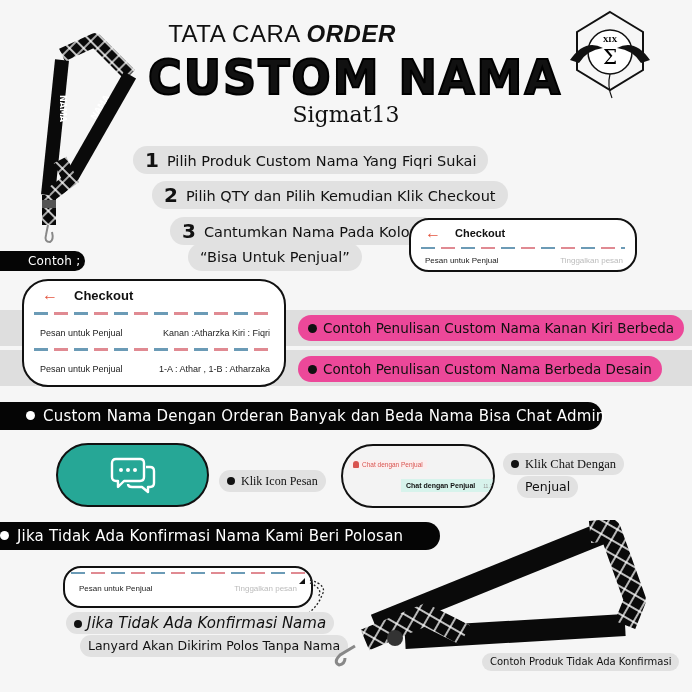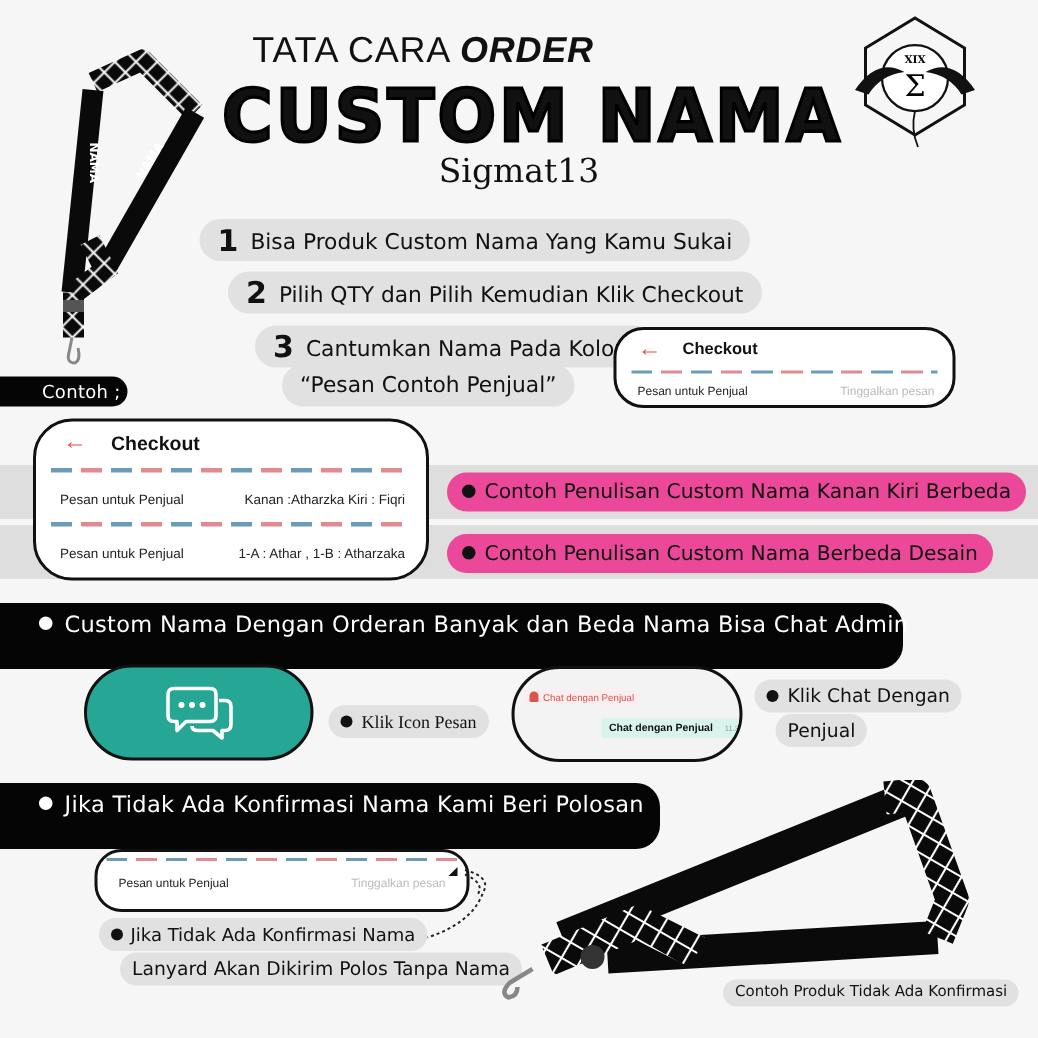--- a/index.html
+++ b/index.html
@@ -45,21 +45,21 @@
   }
   .back-arrow { color: #e4553f; font-size: 16px; }
   .chk-title { font-weight: 700; font-size: 13px; }
   .label-sm { font-size: 9px; color: #222; }
   .hint { font-size: 9px; color: #bbb; }
 
   
   .banner {
     background: #050505;
     color: #fff;
-    height: 44px;
+    height: 28px;
     line-height: 28px;
     border-radius: 0 16px 16px 0;
     font-size: 15px;
     white-space: nowrap;
     letter-spacing: 0.2px;
   }
   .banner .dot, .pill .dot { display: inline-block; width: 9px; height: 9px; border-radius: 50%; vertical-align: 1px; margin-right: 8px; }
   .banner .dot { background: #fff; }
 
   
@@ -125,29 +125,29 @@
     <circle cx="55" cy="44" r="22" fill="#fff" stroke="#111" stroke-width="1.5"></circle>
     <path d="M15 52 Q30 30 48 40 Q32 42 24 55 Z" fill="#111"></path>
     <path d="M95 52 Q80 30 62 40 Q78 42 86 55 Z" fill="#111"></path>
     <path d="M55 66 Q52 78 57 90" stroke="#111" stroke-width="1.2" fill="none"></path>
     <text x="55" y="34" text-anchor="middle" font-size="7" font-weight="bold" font-family="DejaVu Serif, serif">XIX</text>
     <text x="55" y="56" text-anchor="middle" font-size="20" font-family="DejaVu Serif, serif">Σ</text>
   </svg>
 </div>
 
 <div class="abs pill" style="left:133px;top:146px;">
-  <span class="num">1</span><span>Bisa Produk Custom Nama Yang Kamu Sukai</span>
+  <span class="num">1</span><span>Pilih Produk Custom Nama Yang Fiqri Sukai</span>
 </div>
 <div class="abs pill" style="left:152px;top:181px;">
   <span class="num">2</span><span>Pilih QTY dan Pilih Kemudian Klik Checkout</span>
 </div>
 <div class="abs pill" style="left:170px;top:217px;">
   <span class="num">3</span><span>Cantumkan Nama Pada Kolom</span>
 </div>
-<div class="abs pill" style="left:188px;top:243px;">“Pesan Contoh Penjual”</div>
+<div class="abs pill" style="left:188px;top:243px;">“Bisa Untuk Penjual”</div>
 
 <div class="abs card" style="left:409px;top:218px;width:228px;height:54px;border-radius:20px;">
   <div style="display:flex;align-items:center;gap:14px;padding:4px 14px 0;">
     <span class="back-arrow">←</span>
     <span class="chk-title" style="font-size:11px;">Checkout</span>
   </div>
   <div class="dash" style="margin:5px 10px 0;height:2px;"></div>
   <div style="display:flex;justify-content:space-between;padding:7px 12px 0 14px;">
     <span class="label-sm" style="font-size:8px;">Pesan untuk Penjual</span>
     <span class="hint" style="font-size:8px;">Tinggalkan pesan</span>
@@ -205,44 +205,44 @@
   <div style="position:absolute;left:6px;top:14px;background:#fbeeee;padding:1px 4px;font-size:6.5px;color:#d9534f;white-space:nowrap;">
     <span style="display:inline-block;width:6px;height:7px;background:#d9534f;border-radius:3px 3px 1px 1px;margin-right:3px;vertical-align:-1px;"></span><span>Chat dengan Penjual</span>
   </div>
   <div style="position:absolute;left:58px;top:33px;background:#d7f3ec;padding:3px 5px;font-size:7px;white-space:nowrap;">
     <span style="font-weight:600;">Chat dengan Penjual</span>
     <span style="font-size:5px;color:#999;margin-left:6px;">11.30</span>
     
   </div>
 </div>
 
-<div class="abs small-pill" style="left:503px;top:453px;font-size:12.5px;">
+<div class="abs small-pill" style="left:503px;top:453px;font-size:12.5px;font-family:Liberation Serif, serif;">
   <span class="dot" style="display:inline-block;width:8px;height:8px;border-radius:50%;background:#111;margin-right:6px;"></span><span>Klik Chat Dengan</span>
 </div>
 <div class="abs small-pill" style="left:517px;top:476px;font-size:12.5px;">Penjual</div>
 
-<div class="abs banner" style="left:0;top:522px;width:440px;padding-left:26px;">
+<div class="abs banner" style="left:0;top:522px;width:440px;">
   <span class="dot"></span><span>Jika Tidak Ada Konfirmasi Nama Kami Beri Polosan</span>
 </div>
 
 <div class="abs card" style="left:63px;top:566px;width:250px;height:42px;border-radius:18px;">
   <div class="dash" style="margin:4px 6px 0;height:2px;"></div>
   <div style="display:flex;justify-content:space-between;padding:10px 14px 0 14px;">
     <span class="label-sm" style="font-size:8px;">Pesan untuk Penjual</span>
     <span class="hint" style="font-size:8px;">Tinggalkan pesan</span>
   </div>
   <span style="position:absolute;right:6px;top:10px;width:0;height:0;border-left:6px solid transparent;border-bottom:6px solid #111;"></span>
 </div>
 
 <svg class="abs" style="left:280px;top:575px;" width="60" height="55" viewBox="0 0 60 55">
   <path d="M30 5 Q48 10 42 20 Q35 40 5 50" stroke="#222" stroke-width="1.3" stroke-dasharray="2 2" fill="none"></path>
   <path d="M30 8 Q44 14 38 22" stroke="#222" stroke-width="1.3" stroke-dasharray="2 2" fill="none"></path>
 </svg>
 
-<div class="abs small-pill" style="left:66px;top:612px;font-size:12px;">
+<div class="abs small-pill" style="left:66px;top:612px;font-size:15px;font-style:italic;">
   <span class="dot" style="display:inline-block;width:8px;height:8px;border-radius:50%;background:#111;margin-right:5px;"></span><span>Jika Tidak Ada Konfirmasi Nama</span>
 </div>
 <div class="abs small-pill" style="left:80px;top:635px;font-size:12.5px;">Lanyard Akan Dikirim Polos Tanpa Nama</div>
 
 <div class="abs" style="left:325px;top:520px;width:340px;height:150px;">
   <svg width="340" height="150" viewBox="0 0 340 150">
     <defs>
       <pattern id="geo2" width="12" height="12" patternUnits="userSpaceOnUse" patternTransform="rotate(30)">
         <rect width="12" height="12" fill="#0a0a0a"></rect>
         <path d="M0 6 L12 6 M6 0 L6 12" stroke="#fff" stroke-width="1.4"></path>

